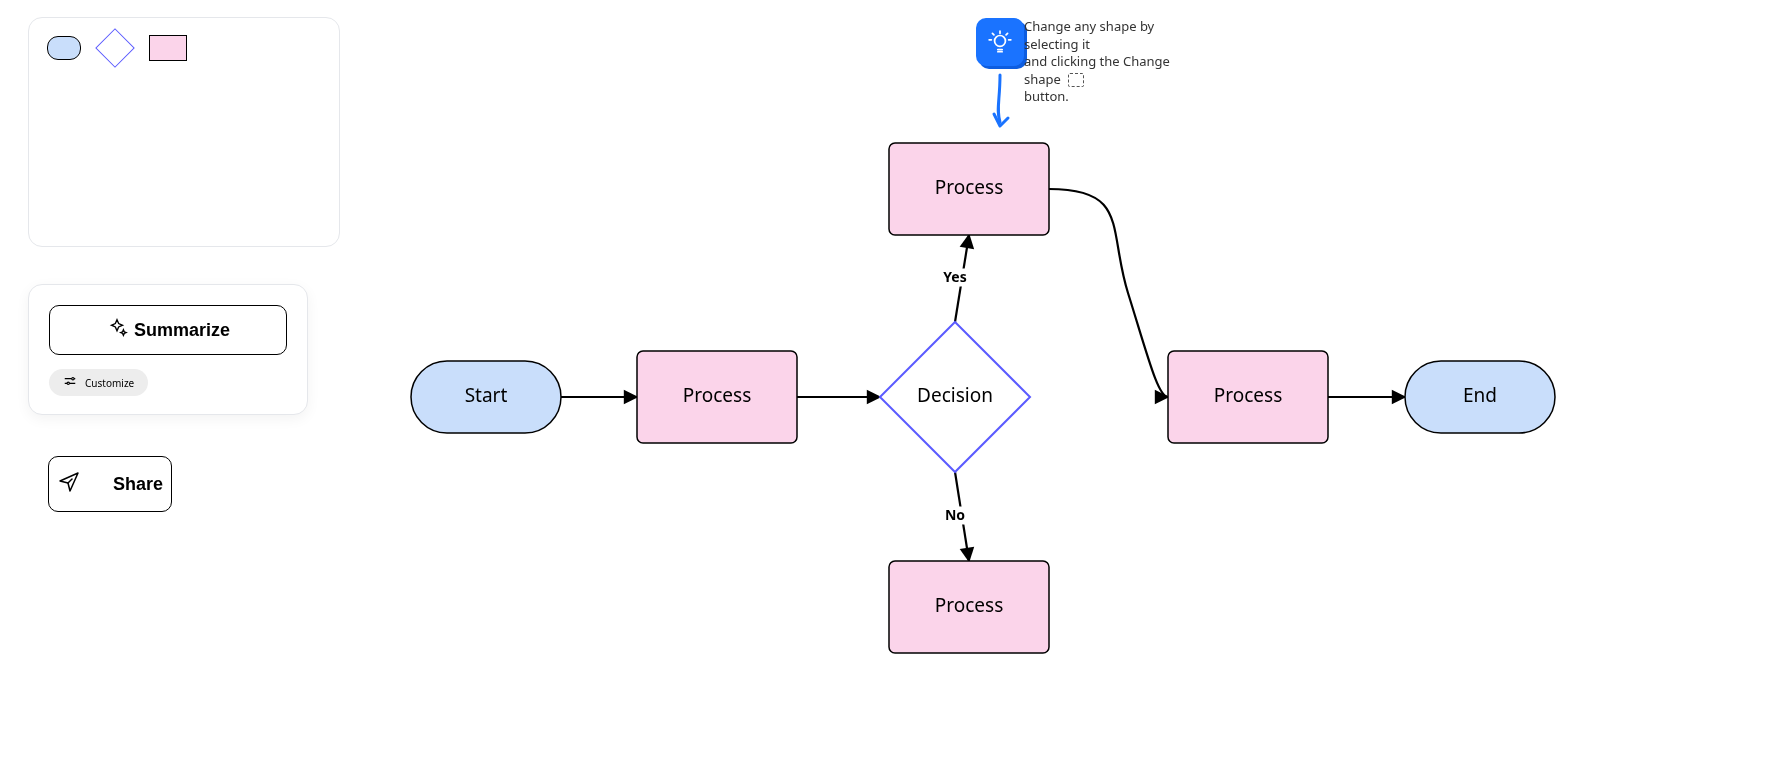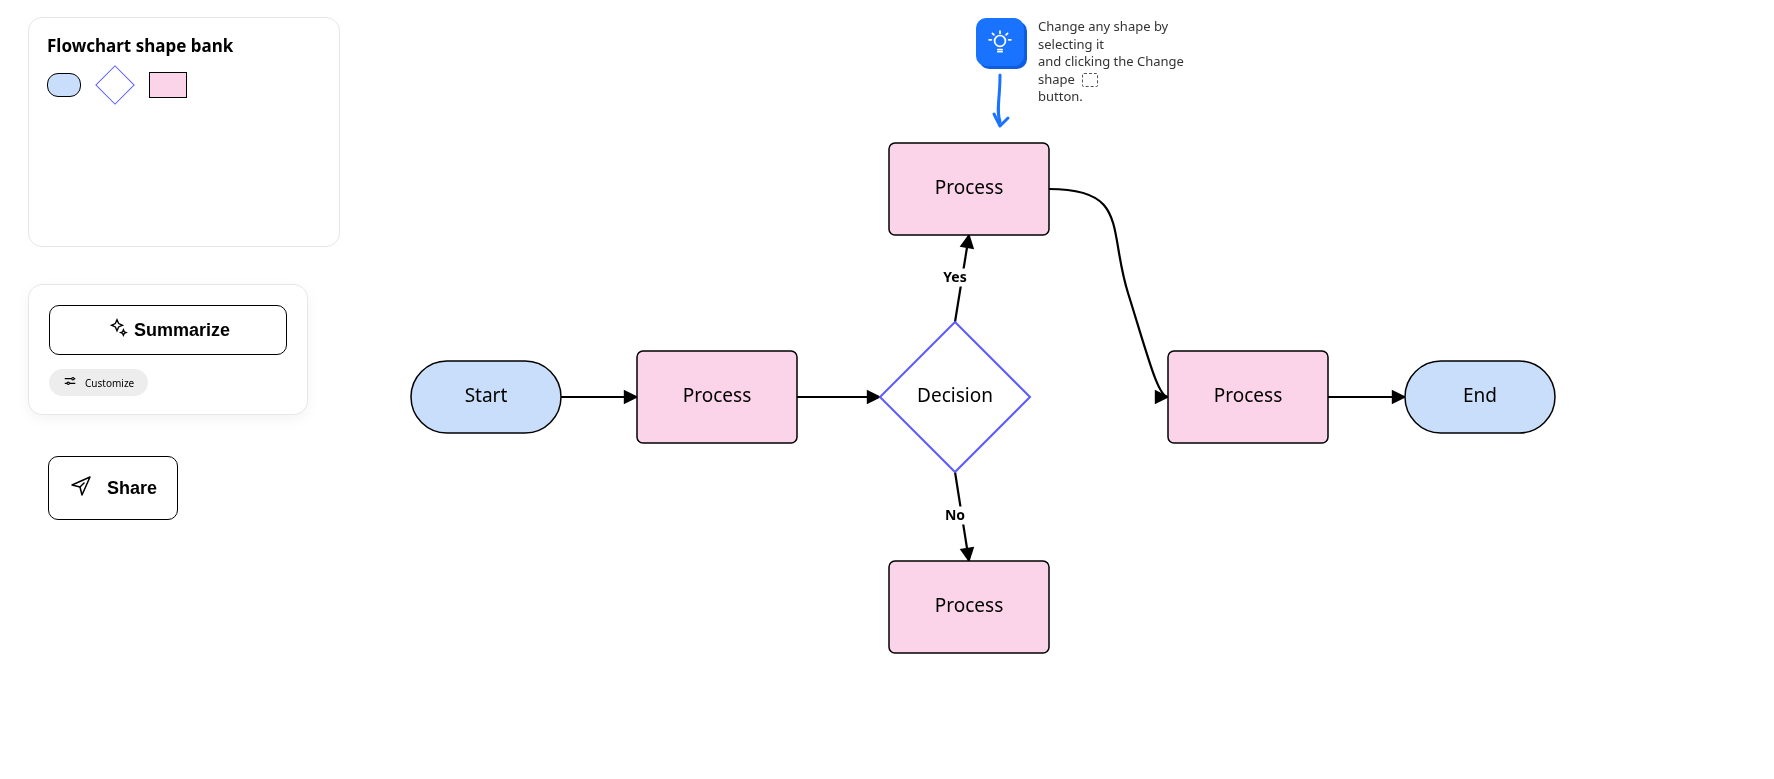--- a/index.html
+++ b/index.html
@@ -6,34 +6,33 @@
   .panel{position:absolute;background:#fff;border:1px solid #e5e7eb;border-radius:14px;box-sizing:border-box;}
   .shape-bank{left:28px;top:17px;width:312px;height:230px;padding:16px 18px;}
   .shape-bank-title{font-size:17px;font-weight:700;margin:0 0 14px 0;}
   .mini-row{display:flex;gap:20px;align-items:center;}
   .mini-term{width:32px;height:22px;border:1.5px solid #000;border-radius:11px;background:#c9defb;}
   .mini-dec{width:26px;height:26px;border:1.5px solid #5b5bff;transform:rotate(45deg);background:#fff;}
   .mini-proc{width:36px;height:24px;border:1.5px solid #000;background:#fbd4ea;}
   .ai-panel{left:28px;top:284px;width:280px;padding:20px 20px 18px;box-shadow:0 4px 14px rgba(0,0,0,.05);}
   .summarize-btn{display:flex;align-items:center;justify-content:center;gap:6px;width:100%;height:50px;border:1.5px solid #000;border-radius:10px;background:#fff;font-size:18px;font-weight:700;cursor:pointer;}
   .customize-chip{margin-top:14px;display:inline-flex;align-items:center;gap:8px;padding:5px 14px;background:#ededed;border-radius:16px;font-size:10px;cursor:pointer;}
-  .share-btn{position:absolute;left:48px;top:456px;display:inline-flex;align-items:center;gap:14px;height:64px;padding:0 20px;border:1.5px solid #000;border-radius:10px;background:#fff;font-size:18px;font-weight:700;cursor:pointer;}
+  .share-btn{position:absolute;left:48px;top:456px;display:inline-flex;align-items:center;gap:32px;height:56px;padding:0 8px;border:1.5px solid #000;border-radius:10px;background:#fff;font-size:18px;font-weight:700;cursor:pointer;}
   svg.canvas{position:absolute;left:0;top:0;width:1774px;height:779px;}
   .node-text{font-size:19px;font-family:inherit;dominant-baseline:middle;text-anchor:middle;}
   .edge-label{font-size:14px;font-weight:700;dominant-baseline:middle;text-anchor:middle;}
-  .hint{position:absolute;left:976px;top:18px;display:flex;gap:14px;align-items:flex-start;}
+  .hint{position:absolute;left:976px;top:18px;display:flex;align-items:flex-start;}
   .hint-icon{width:48px;height:48px;background:#1a73ff;border-radius:10px;display:flex;align-items:center;justify-content:center;box-shadow:3px 3px 0 #0d5de0;}
   .hint-text{font-size:13px;line-height:1.35;max-width:170px;color:#333;}
   .hint-shape-ico{display:inline-block;width:14px;height:12px;border:1px dashed #555;border-radius:2px;vertical-align:middle;margin-left:4px;}
 </style>
 </head>
 <body>
 
 <div class="panel shape-bank">
-  <div class="shape-bank-title">Flowchart shape bank</div>
   <div class="mini-row">
     <div class="mini-term"></div>
     <div style="width:28px;height:28px;display:flex;align-items:center;justify-content:center;">
         <div class="mini-dec"></div>
       </div>
     <div class="mini-proc"></div>
   </div>
 </div>
 
 <div class="panel ai-panel">

